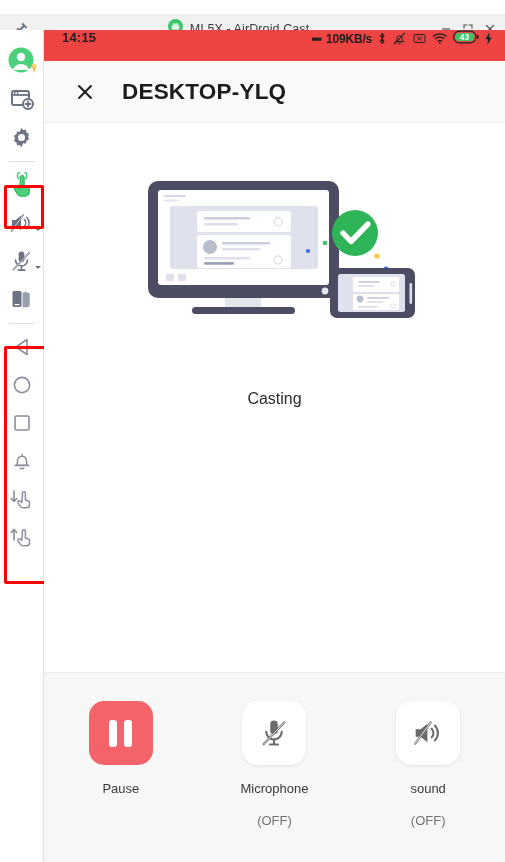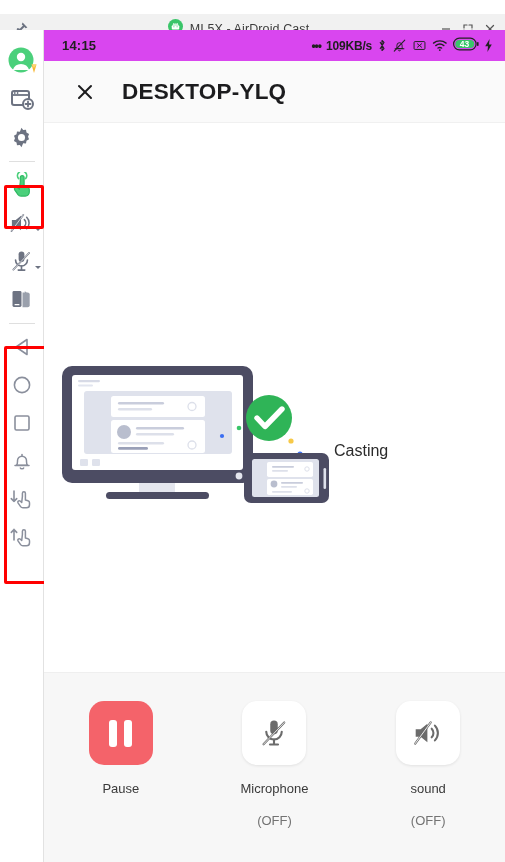--- a/index.html
+++ b/index.html
@@ -80,24 +80,24 @@
   .phone {
     position: absolute; left: 44px; top: 30px;
     width: 461px; height: 832px;
     background: #ffffff;
     overflow: hidden;
   }
 
   
   .statusbar {
     height: 31px; width: 100%;
-    display: flex; align-items: center;
+    display: flex; align-items: flex-start;
     padding: 0 12px 0 18px;
     font-size: 12.5px; color: #1f1f1f;
-    background: #d946ef;
+    background: #ef4444;
   }
   .sb-clock { font-weight: 700; font-size: 13px; letter-spacing: .2px; }
   .sb-right {
     margin-left: auto;
     display: flex; align-items: center; gap: 5px;
   }
   .sb-speed { font-weight: 700; font-size: 12px; letter-spacing: -.2px; }
   .dots3 { letter-spacing: -1px; font-weight: 900; font-size: 12px; }
 
   
@@ -112,22 +112,23 @@
   .dev-title {
     margin-left: 24px;
     font-size: 22.5px; font-weight: 700; color: #1c1c1e;
     letter-spacing: .2px;
   }
 
   
   .phone-body {
     height: 580px; width: 100%;
     background: #ffffff;
-    display: flex; flex-direction: row; align-items: center;
+    display: flex; flex-direction: column; align-items: center;
     padding-top: 48px;
+    gap: 29px;
   }
   .illus { width: 290px; height: 162px; }
   .cast-state {
     margin-top: 28px;
     font-size: 16px; color: #2b2b2b;
   }
   .cast-timer {
     margin-top: 23px;
     font-size: 25px; font-weight: 700; letter-spacing: .4px;
   }

